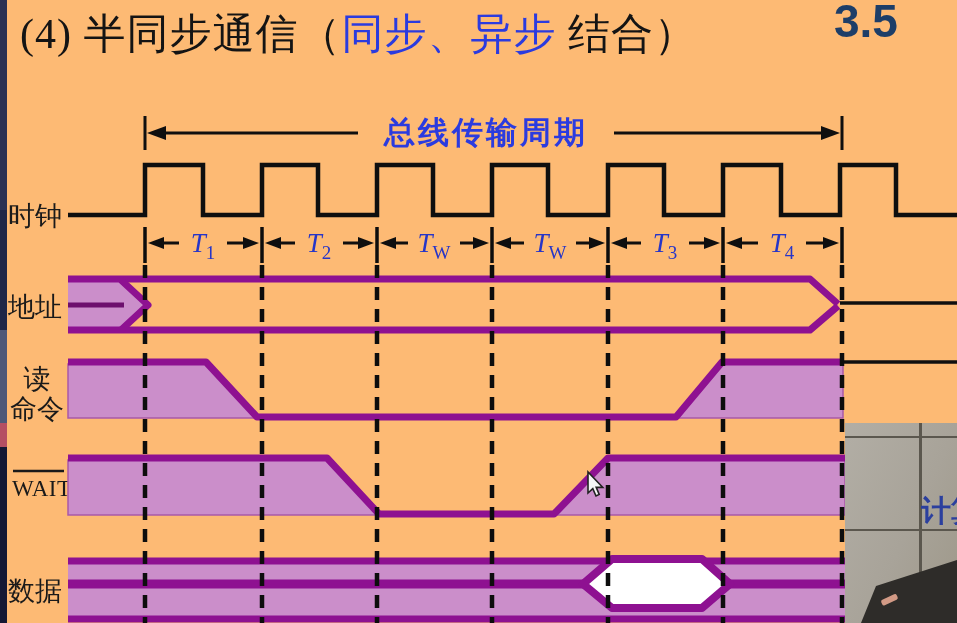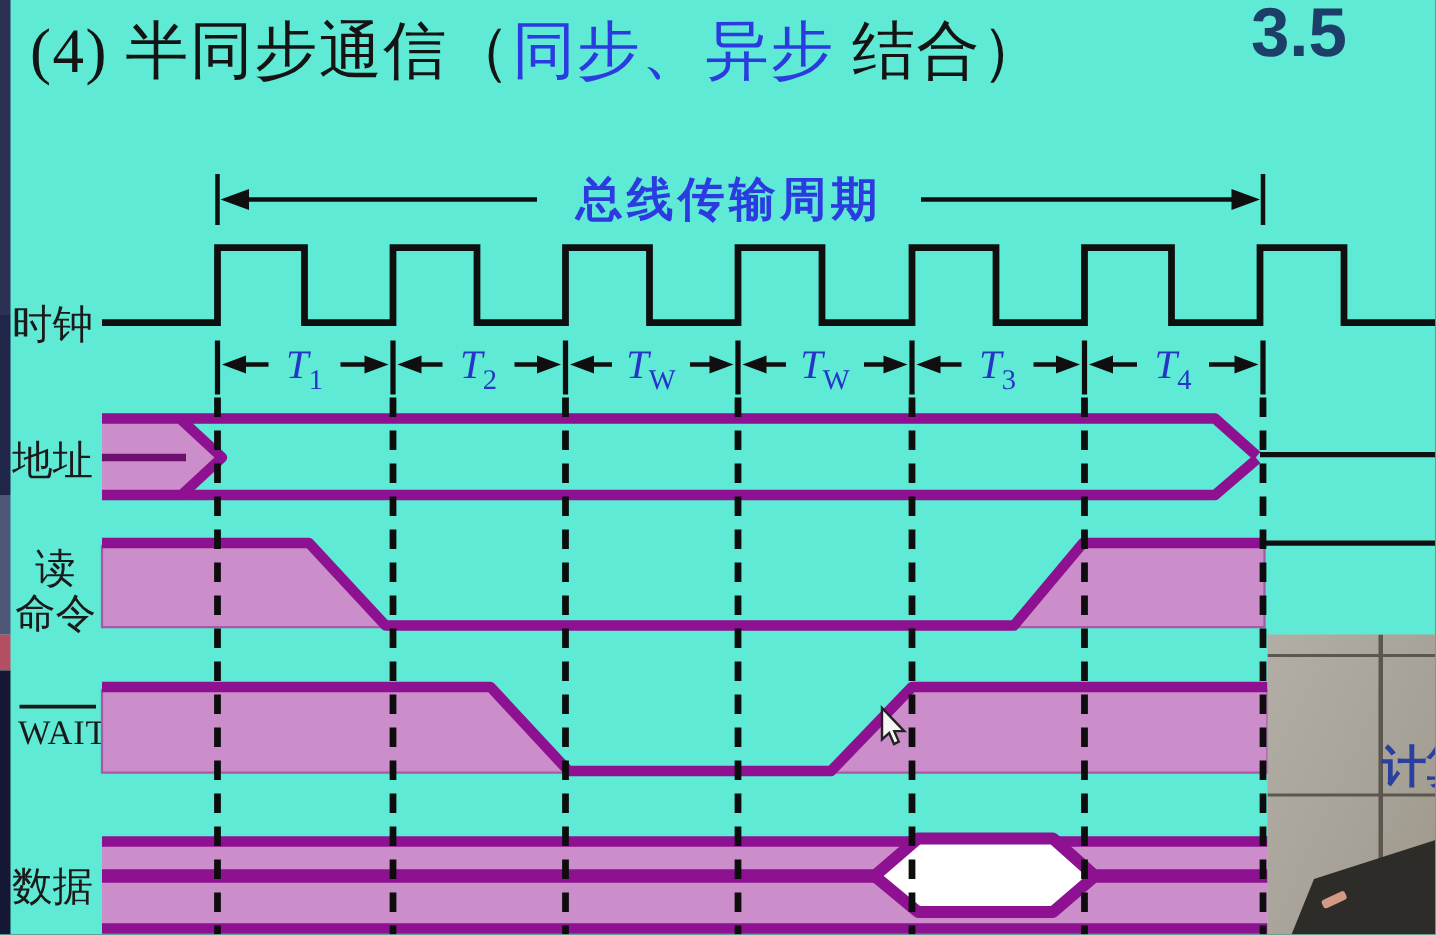--- a/index.html
+++ b/index.html
@@ -6,21 +6,21 @@
     --c-signal_dark:#8e1191;
     --c-signal_mid:#6d0f6d;
     --c-signal_fill:#cb8eca;
     --c-label_blue:#2635c8;
     --c-title_blue:#2b3bdf;
     --c-section_navy:#1d3e68;
     --c-ink:#141414;
   }
   html,body{margin:0;padding:0;background:#666;}
   .stage{
-    position:relative;width:957px;height:623px;background:#5eead4;
+    position:relative;width:957px;height:623px;background:#fdba74;
     overflow:hidden;font-family:"Liberation Serif","DejaVu Serif",serif;
   }
   
   .edge{position:absolute;left:0;top:0;width:7px;}
   
   .title{
     position:absolute;left:20px;top:6px;width:800px;
     font-size:42px;color:var(--c-ink);letter-spacing:1px;white-space:nowrap;
   }
   .title .hl{color:var(--c-title_blue);}

